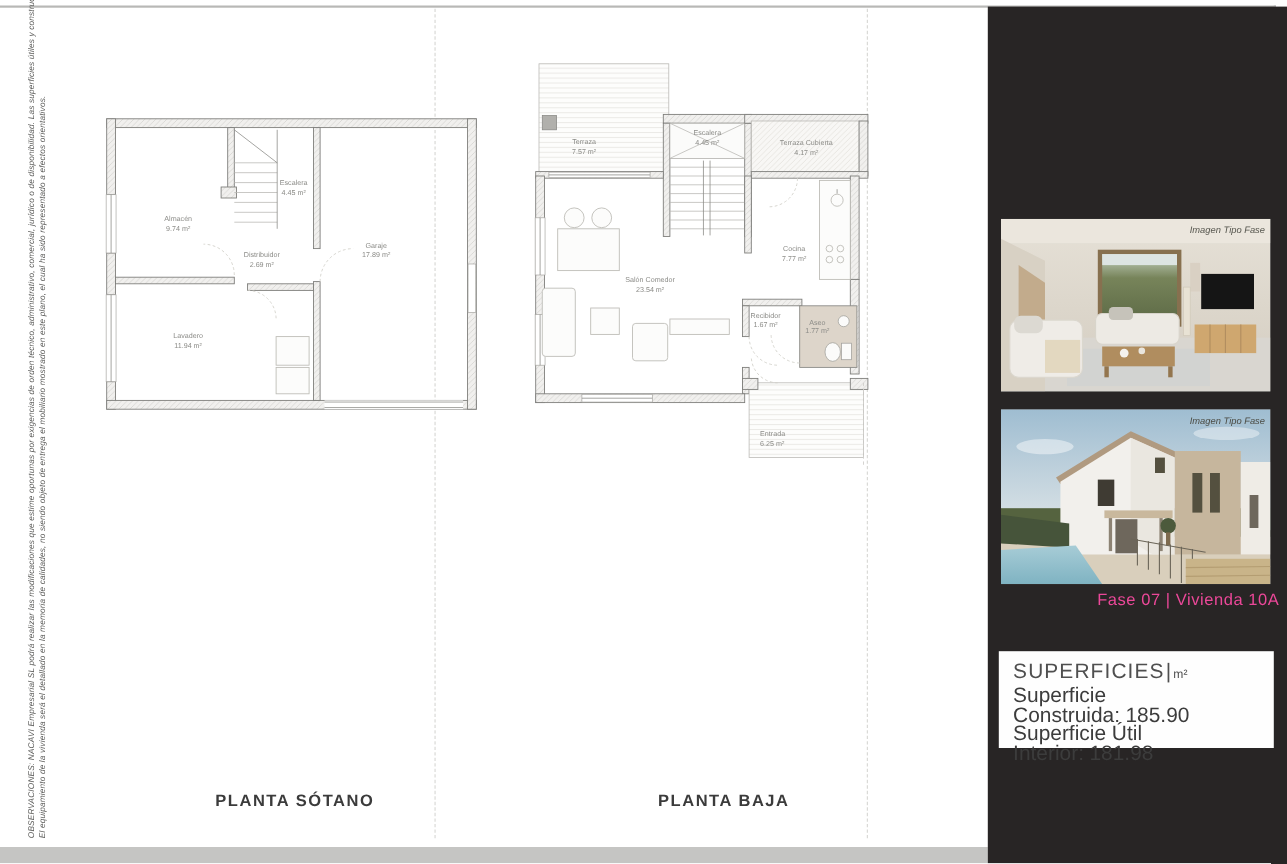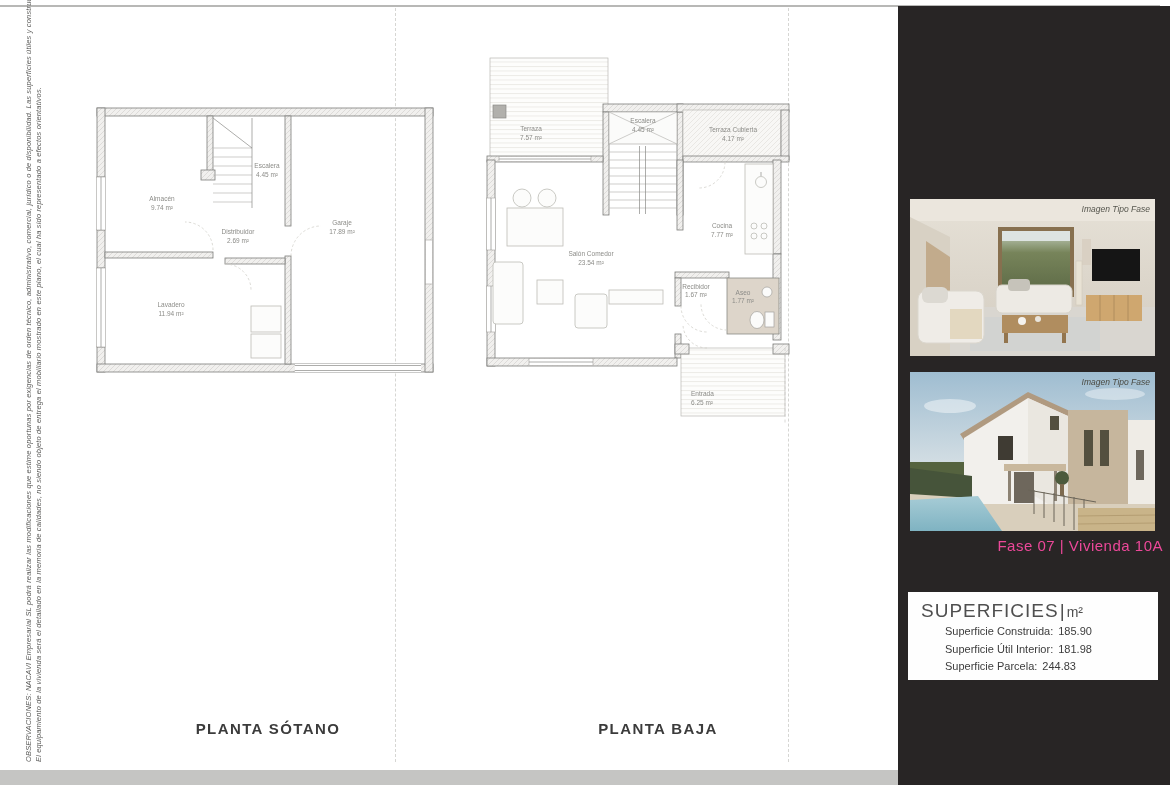--- a/index.html
+++ b/index.html
@@ -38,22 +38,22 @@
   
   .sidebar{position:absolute;left:898px;top:6px;width:280px;height:779px;background:#282525;}
   .photo{position:absolute;left:12px;width:245px;overflow:hidden;background:#777;}
   #photo-1{top:193px;height:157px;}
   #photo-2{top:366px;height:159px;}
   .fase-label{position:absolute;right:15px;top:531px;color:#ec4899;font-size:15px;letter-spacing:.5px;}
 
   .sup-box{position:absolute;left:10px;top:586px;width:250px;height:88px;background:#fefefe;box-sizing:border-box;padding:8px 0 0 13px;}
   .sup-title{font-size:19px;color:#4f4f4f;letter-spacing:1px;line-height:22px;}
   .sup-title .sep{font-weight:300;margin:0 1px;}
-  .sup-title .unit{font-size:14px;letter-spacing:0;}
-  .sup-row{font-size:11px;color:#3c3c3c;line-height:17.5px;margin-left:24px;}
+  .sup-title .unit{font-size:11px;letter-spacing:0;}
+  .sup-row{font-size:19px;color:#3c3c3c;line-height:17.5px;}
   .sup-row .val{margin-left:5px;}
 </style>
 </head>
 <body>
 
 <div id="canvas">
 
   <svg width="0" height="0" style="position:absolute">
     <defs>
       <pattern id="hatch" patternUnits="userSpaceOnUse" width="5" height="5">
@@ -349,18 +349,15 @@
     <div class="sup-box">
       <div class="sup-title">
         <span>SUPERFICIES</span><span class="sep">|</span><span class="unit">m²</span>
       </div>
       <div class="sup-row">
         <span>Superficie Construida:</span><span class="val">185.90</span>
       </div>
       <div class="sup-row">
         <span>Superficie Útil Interior:</span><span class="val">181.98</span>
       </div>
-      <div class="sup-row">
-        <span>Superficie Parcela:</span><span class="val">244.83</span>
-      </div>
     </div>
   </div>
 </div>
 
 </body></html>

